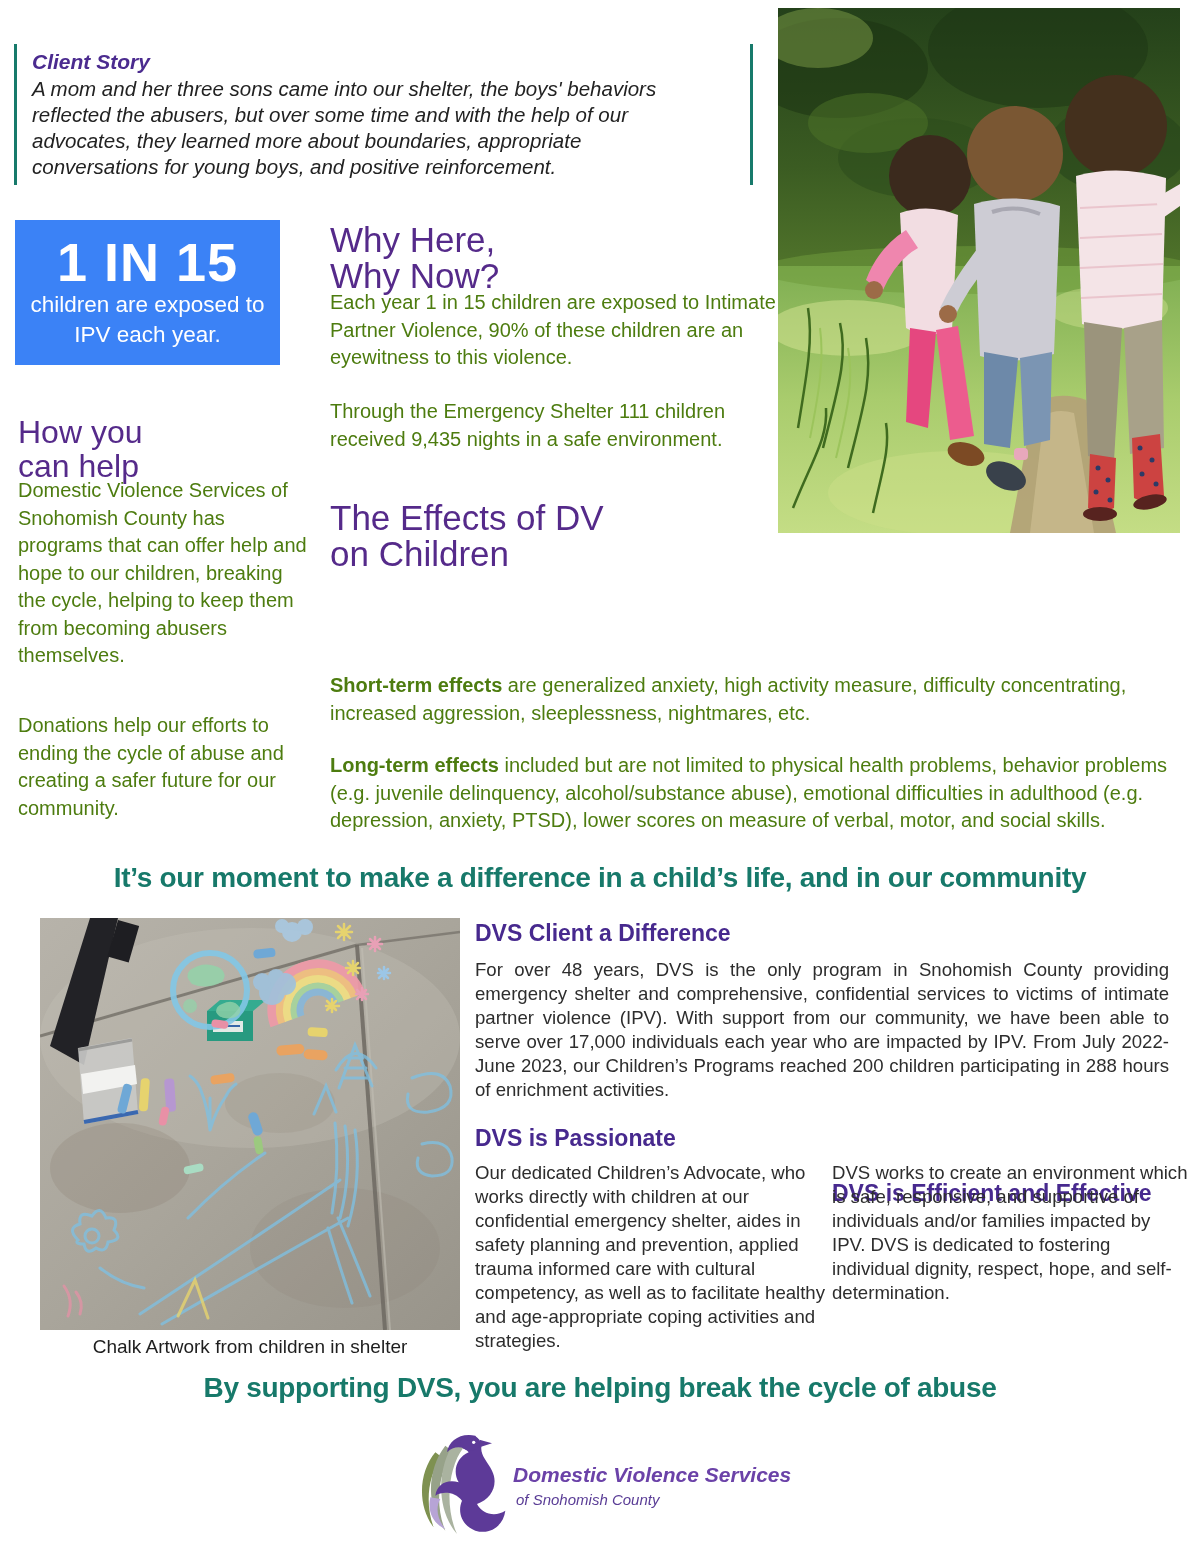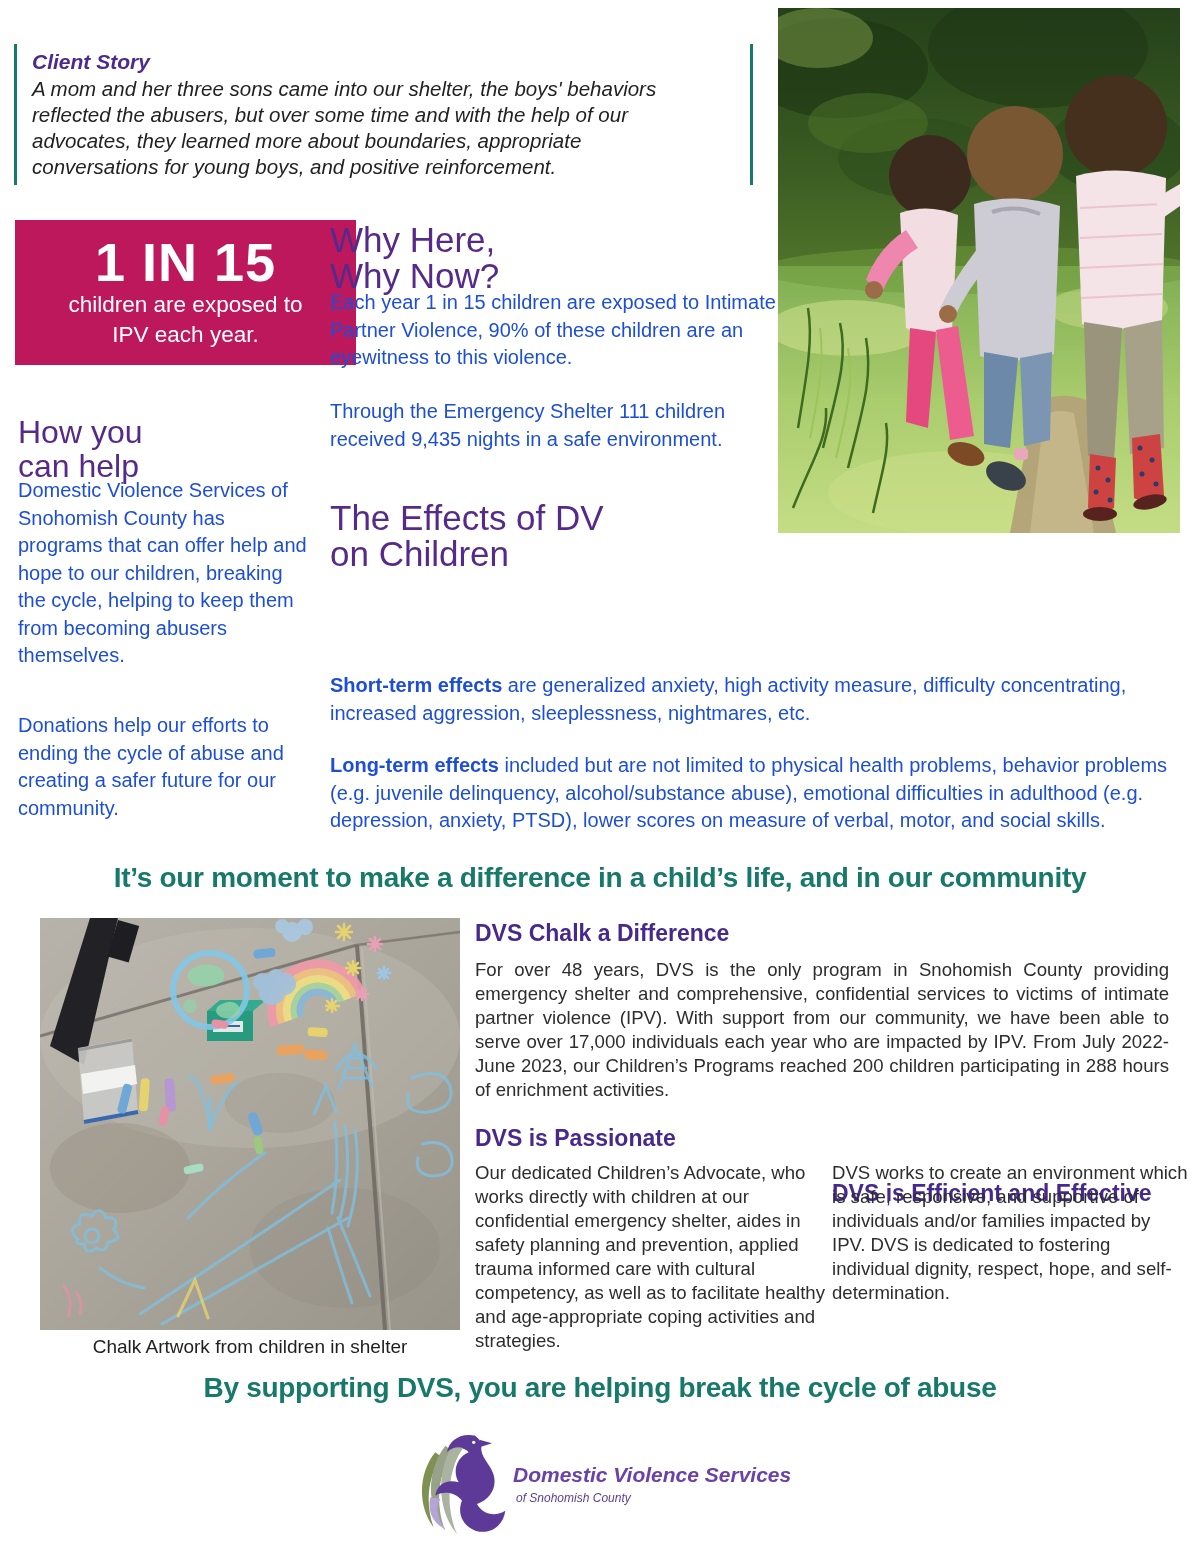--- a/index.html
+++ b/index.html
@@ -9,35 +9,35 @@
     font-family:"Liberation Sans", sans-serif;color:#2d2d2d;
   }
   .abs{position:absolute;}
   
   .cs-bar{position:absolute;top:44px;width:3px;height:141px;background:#177a6b;}
   .cs-bar.left{left:14px;}
   .cs-bar.right{left:750px;}
   .cs-title{position:absolute;left:32px;top:50px;font-size:21px;font-weight:bold;font-style:italic;color:#4b2b8f;}
   .cs-body{position:absolute;left:32px;top:76px;width:655px;font-size:20.5px;line-height:26px;font-style:italic;color:#222;}
   
-  .stat-box{position:absolute;left:15px;top:220px;width:341px;height:145px;background:#be185d;color:#fff;text-align:center;}
+  .stat-box{position:absolute;left:15px;top:220px;width:265px;height:145px;background:#3b82f6;color:#fff;text-align:center;}
   .stat-number{font-size:54px;font-weight:bold;letter-spacing:1px;margin-top:14px;line-height:56px;}
   .stat-line{font-size:22.5px;line-height:30px;}
   
   .h-purple{position:absolute;color:#552a8a;font-weight:400;font-size:35px;line-height:36px;}
   .h-sub{position:absolute;color:#47298e;font-weight:bold;font-size:23px;}
-  .body-text{position:absolute;font-size:20px;line-height:27.5px;color:#1d4ed8;}
+  .body-text{position:absolute;font-size:20px;line-height:27.5px;color:#4d7c0f;}
   .body-sm{position:absolute;font-size:18.6px;line-height:24px;color:#2d2d2d;}
   .banner{position:absolute;left:0;width:1200px;text-align:center;color:#17796a;font-weight:bold;font-size:28px;letter-spacing:-0.3px;}
   .caption{position:absolute;left:40px;top:1336px;width:420px;text-align:center;font-size:19px;color:#1e1e1e;}
   .photo{position:absolute;overflow:hidden;}
   .justify{text-align:justify;}
   
   .logo-name{position:absolute;left:513px;top:1463px;font-size:21px;font-weight:bold;font-style:italic;color:#6b42a8;}
-  .logo-sub{position:absolute;left:516px;top:1491px;font-size:12px;font-style:italic;color:#5a3d96;}
+  .logo-sub{position:absolute;left:516px;top:1491px;font-size:15px;font-style:italic;color:#5a3d96;}
 </style>
 </head>
 <body>
 
 <div class="page">
 
   <div class="cs-bar left"></div>
   <div class="cs-bar right"></div>
   <div class="cs-title">Client Story</div>
   <div class="cs-body">A mom and her three sons came into our shelter, the boys' behaviors reflected the abusers, but over some time and with the help of our advocates, they learned more about boundaries, appropriate conversations for young boys, and positive reinforcement.</div>
@@ -270,21 +270,21 @@
       <g stroke="#e6d36e" stroke-width="3" fill="none" opacity="0.8" stroke-linecap="round">
         <path d="M138,398 L155,362 L168,400"></path>
       </g>
       <g stroke="#e890a6" stroke-width="3" fill="none" opacity="0.7" stroke-linecap="round">
         <path d="M24,368 q10,14 4,30 M36,374 q8,10 4,22"></path>
       </g>
     </svg>
   </div>
   <div class="caption">Chalk Artwork from children in shelter</div>
 
-  <div class="h-sub" style="left:475px;top:920px;">DVS Chalk a Difference</div>
+  <div class="h-sub" style="left:475px;top:920px;">DVS Client a Difference</div>
   <div class="body-sm justify" style="left:475px;top:958px;width:694px;">For over 48 years, DVS is the only program in Snohomish County providing emergency shelter and comprehensive, confidential services to victims of intimate partner violence (IPV). With support from our community, we have been able to serve over 17,000 individuals each year who are impacted by IPV. From July 2022-June 2023, our Children’s Programs reached 200 children participating in 288 hours of enrichment activities.</div>
 
   <div class="h-sub" style="left:475px;top:1125px;">DVS is Passionate</div>
   <div class="body-sm" style="left:475px;top:1161px;width:350px;">Our dedicated Children’s Advocate, who works directly with children at our confidential emergency shelter, aides in safety planning and prevention, applied trauma informed care with cultural competency, as well as to facilitate healthy and age-appropriate coping activities and strategies.</div>
 
   <div class="h-sub" style="left:832px;top:1180px;">DVS is Efficient and Effective</div>
   <div class="body-sm" style="left:832px;top:1161px;width:356px;">DVS works to create an environment which is safe, responsive, and supportive of individuals and/or families impacted by IPV. DVS is dedicated to fostering individual dignity, respect, hope, and self-determination.</div>
 
   <div class="banner" style="top:1372px;">By supporting DVS, you are helping break the cycle of abuse</div>
 

